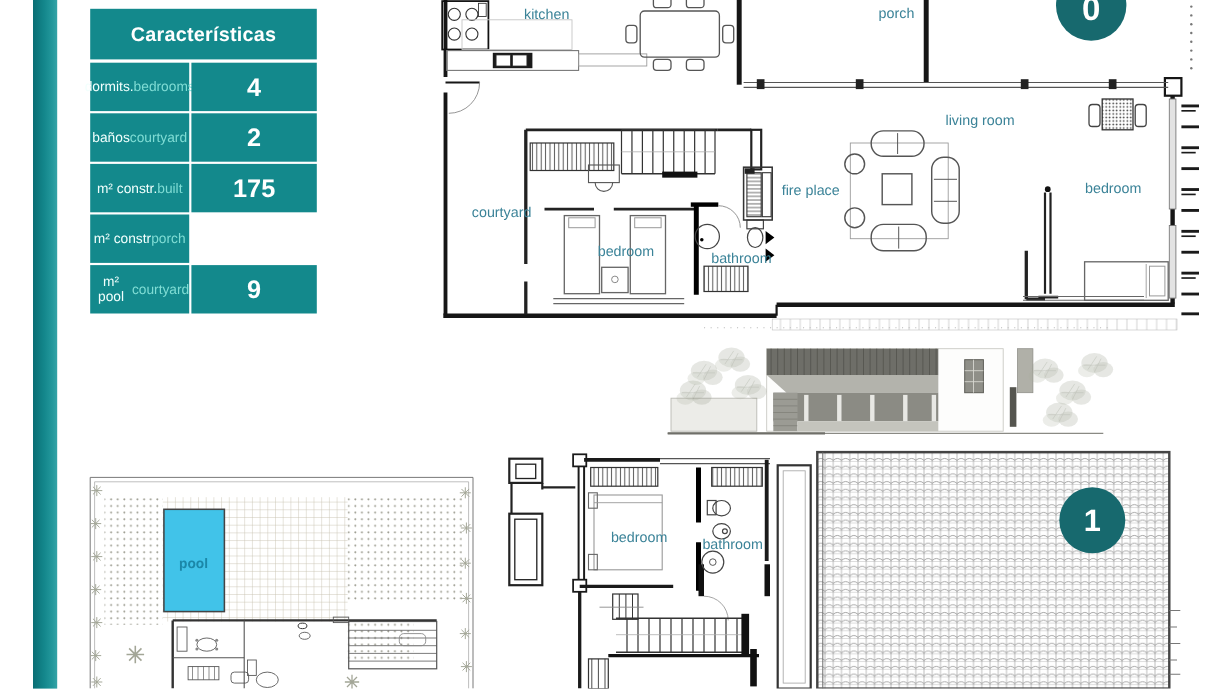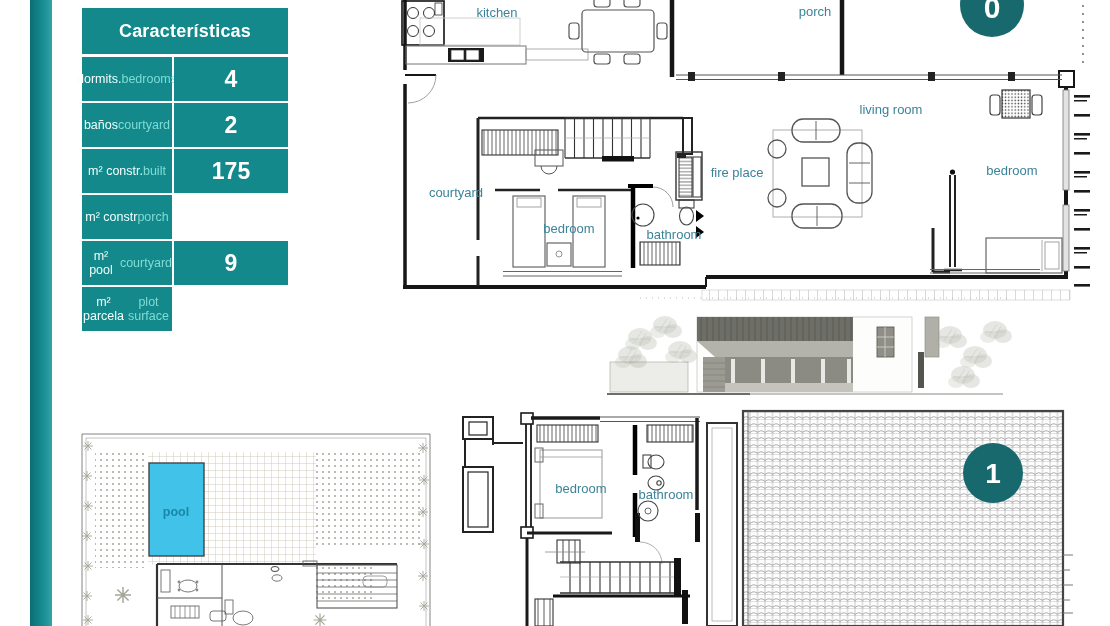--- a/index.html
+++ b/index.html
@@ -109,24 +109,20 @@
       </div>
     </div>
     <div class="t-row">
       <div class="t-label">
         <span class="es">m² pool</span>
         <span class="en">courtyard</span>
       </div>
       <div class="t-value">9</div>
     </div>
     <div class="t-row">
-      <div class="t-label">
-        <span class="es">m² parcela</span>
-        <span class="en">plot surface</span>
-      </div>
     </div>
   </div>
 
   <svg class="plan0" viewBox="0 0 700 302">
 
     <g stroke="#161616" fill="none">
       <path d="M15 0V70M15 84V286" stroke-width="3.5"></path>
       <path d="M13 287H316" stroke-width="4"></path>
       <path d="M316 287V277" stroke-width="2"></path>
       <path d="M316 277H678" stroke-width="4"></path>

